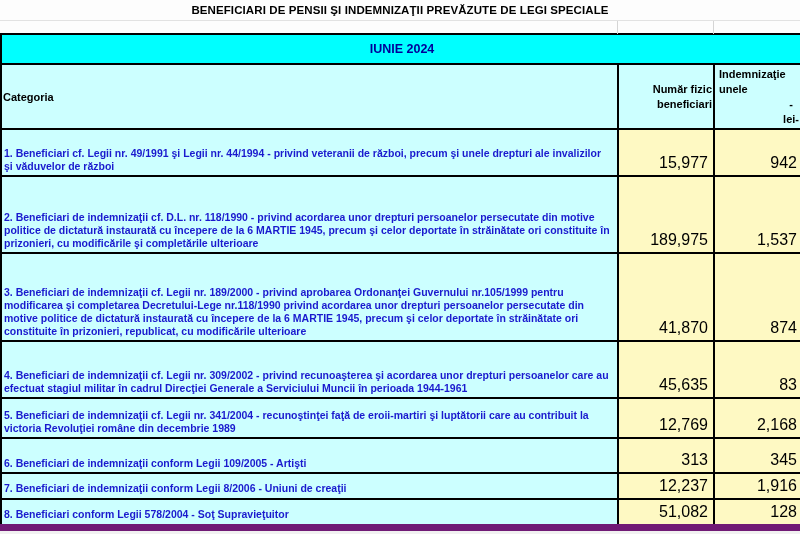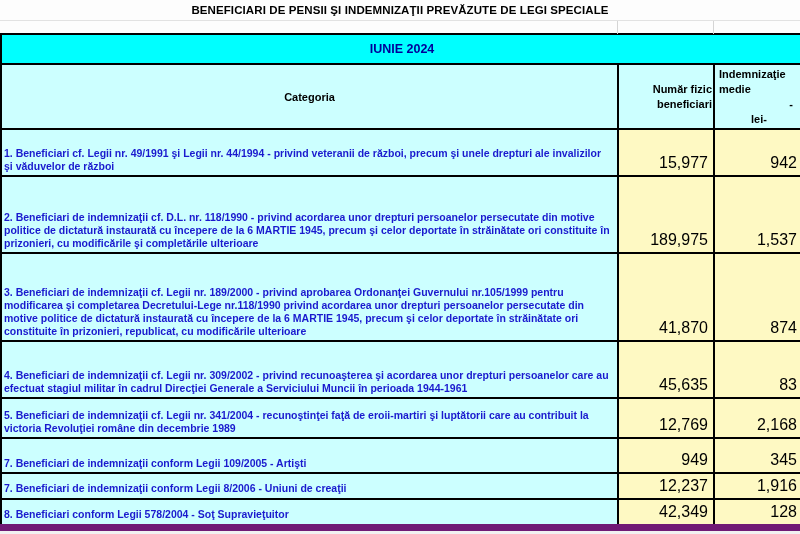--- a/index.html
+++ b/index.html
@@ -56,25 +56,25 @@
     border-right:none;
     height:30px;
   }
   td.hdr{
     background:#CCFFFF;
     color:#000;
     font-weight:bold;
     font-size:11px;
     vertical-align:middle;
   }
-  td.hdr-cat{ text-align:center; border-left:none;margin-left:28px; }
+  td.hdr-cat{ border-left:none;margin-left:28px; }
   td.hdr-cnt{ text-align:right; line-height:1.35; }
   td.hdr-avg{ text-align:left; padding:2px 3px 2px 4px; line-height:1.35; }
   .avg-dash{ text-align:right; padding-right:6px; }
-  .avg-lei{ text-align:center; }
+  .avg-lei{ text-align:right; }
   tr.hrow{ height:65px; }
   td.cat{
     background:#CCFFFF;
     color:#1a1ace;
     font-weight:bold;
     font-size:10.5px;
     line-height:1.22;
     vertical-align:bottom;
     text-align:left;
     padding:8px 6px 3px 2px;
@@ -117,21 +117,21 @@
       <tr>
         <td class="period-cell" colspan="3">IUNIE 2024</td>
       </tr>
       <tr class="hrow">
         <td class="hdr hdr-cat">Categoria</td>
         <td class="hdr hdr-cnt">
           <div>Număr fizic</div>
           <div>beneficiari</div>
         </td>
         <td class="hdr hdr-avg">
-          <div>Indemnizaţie medie</div>
+          <div>Indemnizaţie unele</div>
           <div class="avg-dash">-</div>
           <div class="avg-lei">lei-</div>
         </td>
       </tr>
 
       <tr class="r1">
         <td class="cat">1. Beneficiari cf. Legii nr. 49/1991 şi Legii nr. 44/1994 - privind veteranii de război, precum şi unele drepturi ale invalizilor şi văduvelor de război</td>
         <td class="num">15,977</td>
         <td class="num">942</td>
       </tr>
@@ -149,30 +149,30 @@
         <td class="cat">4. Beneficiari de indemnizaţii cf. Legii nr. 309/2002 - privind recunoaşterea şi acordarea unor drepturi persoanelor care au efectuat stagiul militar în cadrul Direcţiei Generale a Serviciului Muncii în perioada 1944-1961</td>
         <td class="num">45,635</td>
         <td class="num">83</td>
       </tr>
       <tr class="r5">
         <td class="cat">5. Beneficiari de indemnizaţii cf. Legii nr. 341/2004 - recunoştinţei faţă de eroii-martiri şi luptătorii care au contribuit la victoria Revoluţiei române din decembrie 1989</td>
         <td class="num">12,769</td>
         <td class="num">2,168</td>
       </tr>
       <tr class="r6">
-        <td class="cat">7. Beneficiari de indemnizaţii conform Legii 109/2005 - Artişti</td>
-        <td class="num">949</td>
+        <td class="cat">6. Beneficiari de indemnizaţii conform Legii 109/2005 - Artişti</td>
+        <td class="num">313</td>
         <td class="num">345</td>
       </tr>
       <tr class="r7">
         <td class="cat">7. Beneficiari de indemnizaţii conform Legii 8/2006 - Uniuni de creaţii</td>
         <td class="num">12,237</td>
         <td class="num">1,916</td>
       </tr>
       <tr class="r8 last">
         <td class="cat">8. Beneficiari conform Legii 578/2004 - Soţ Supravieţuitor</td>
-        <td class="num">42,349</td>
+        <td class="num">51,082</td>
         <td class="num">128</td>
       </tr>
     </tbody>
   </table>
 
 </div>
 
 </body></html>

